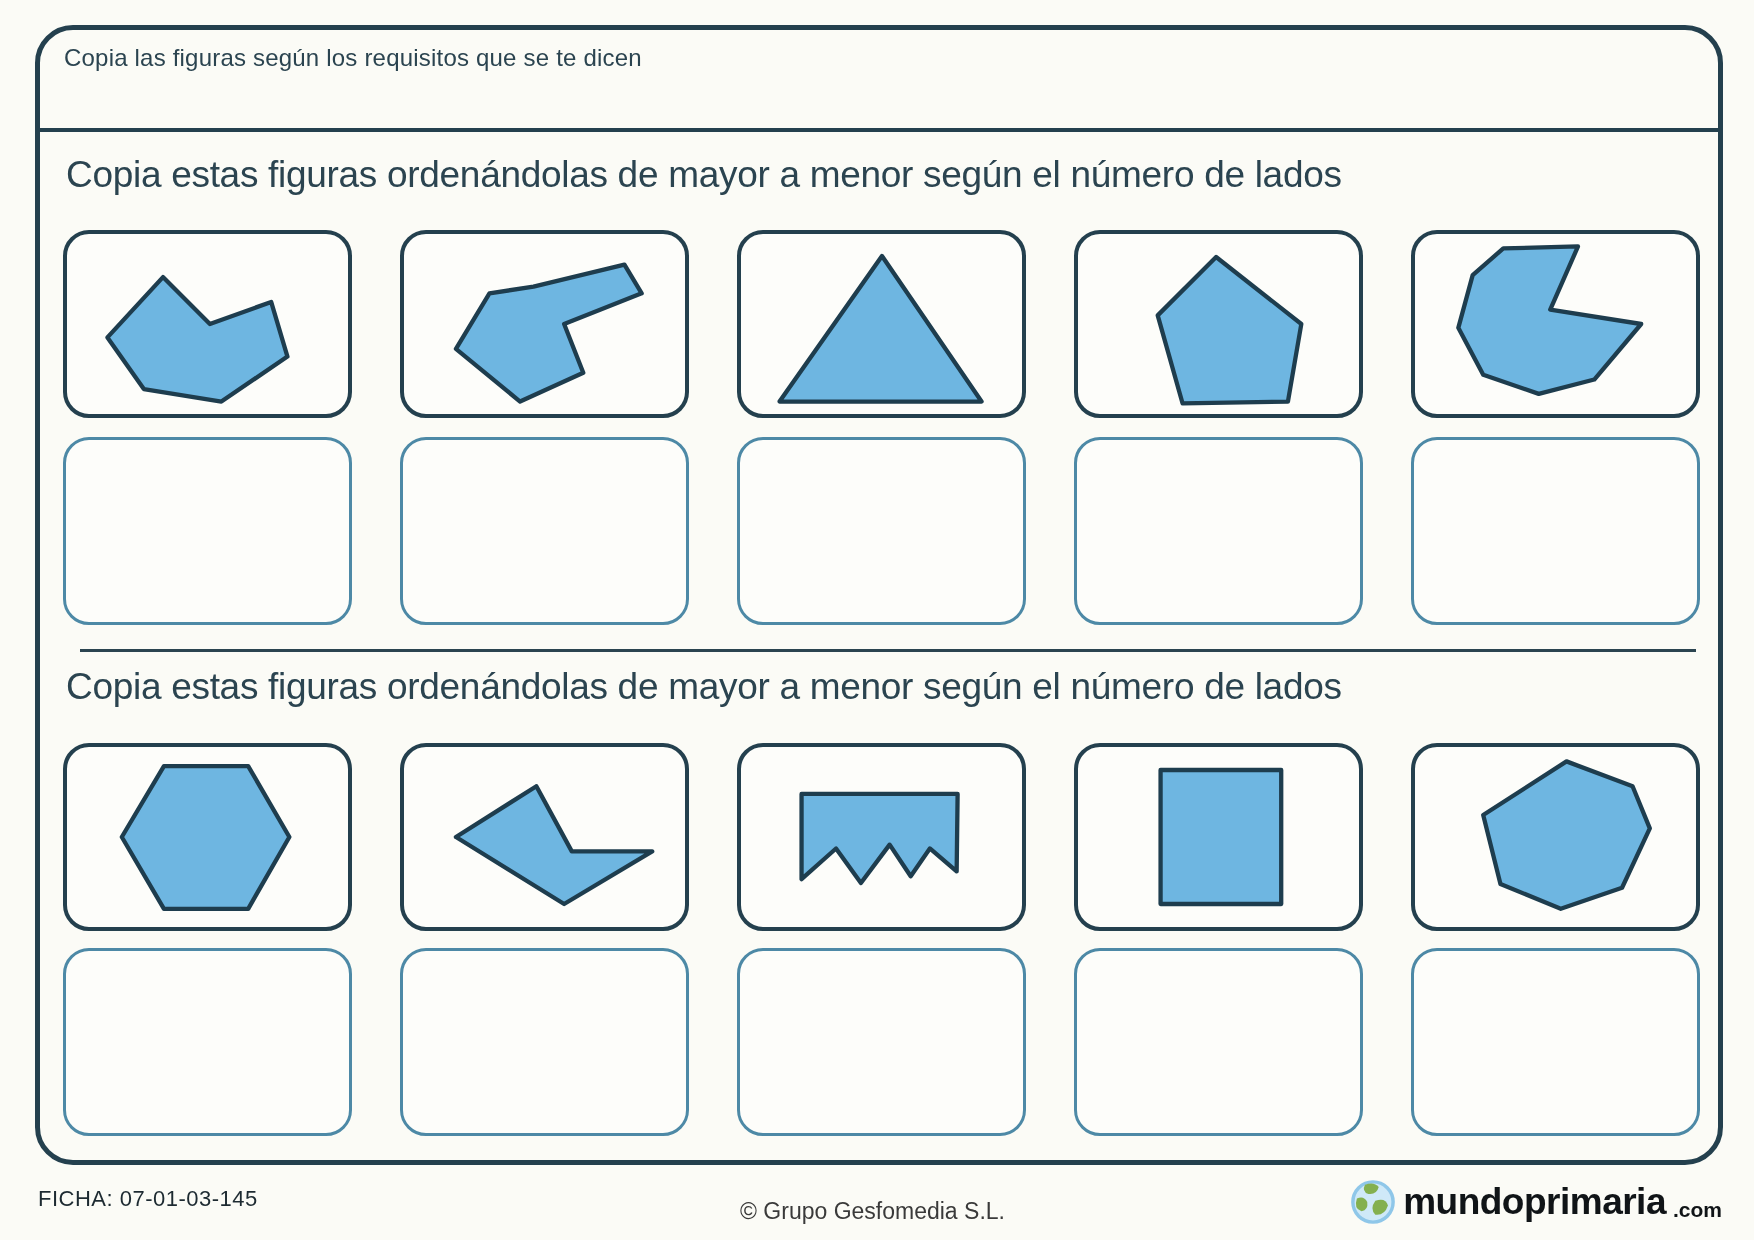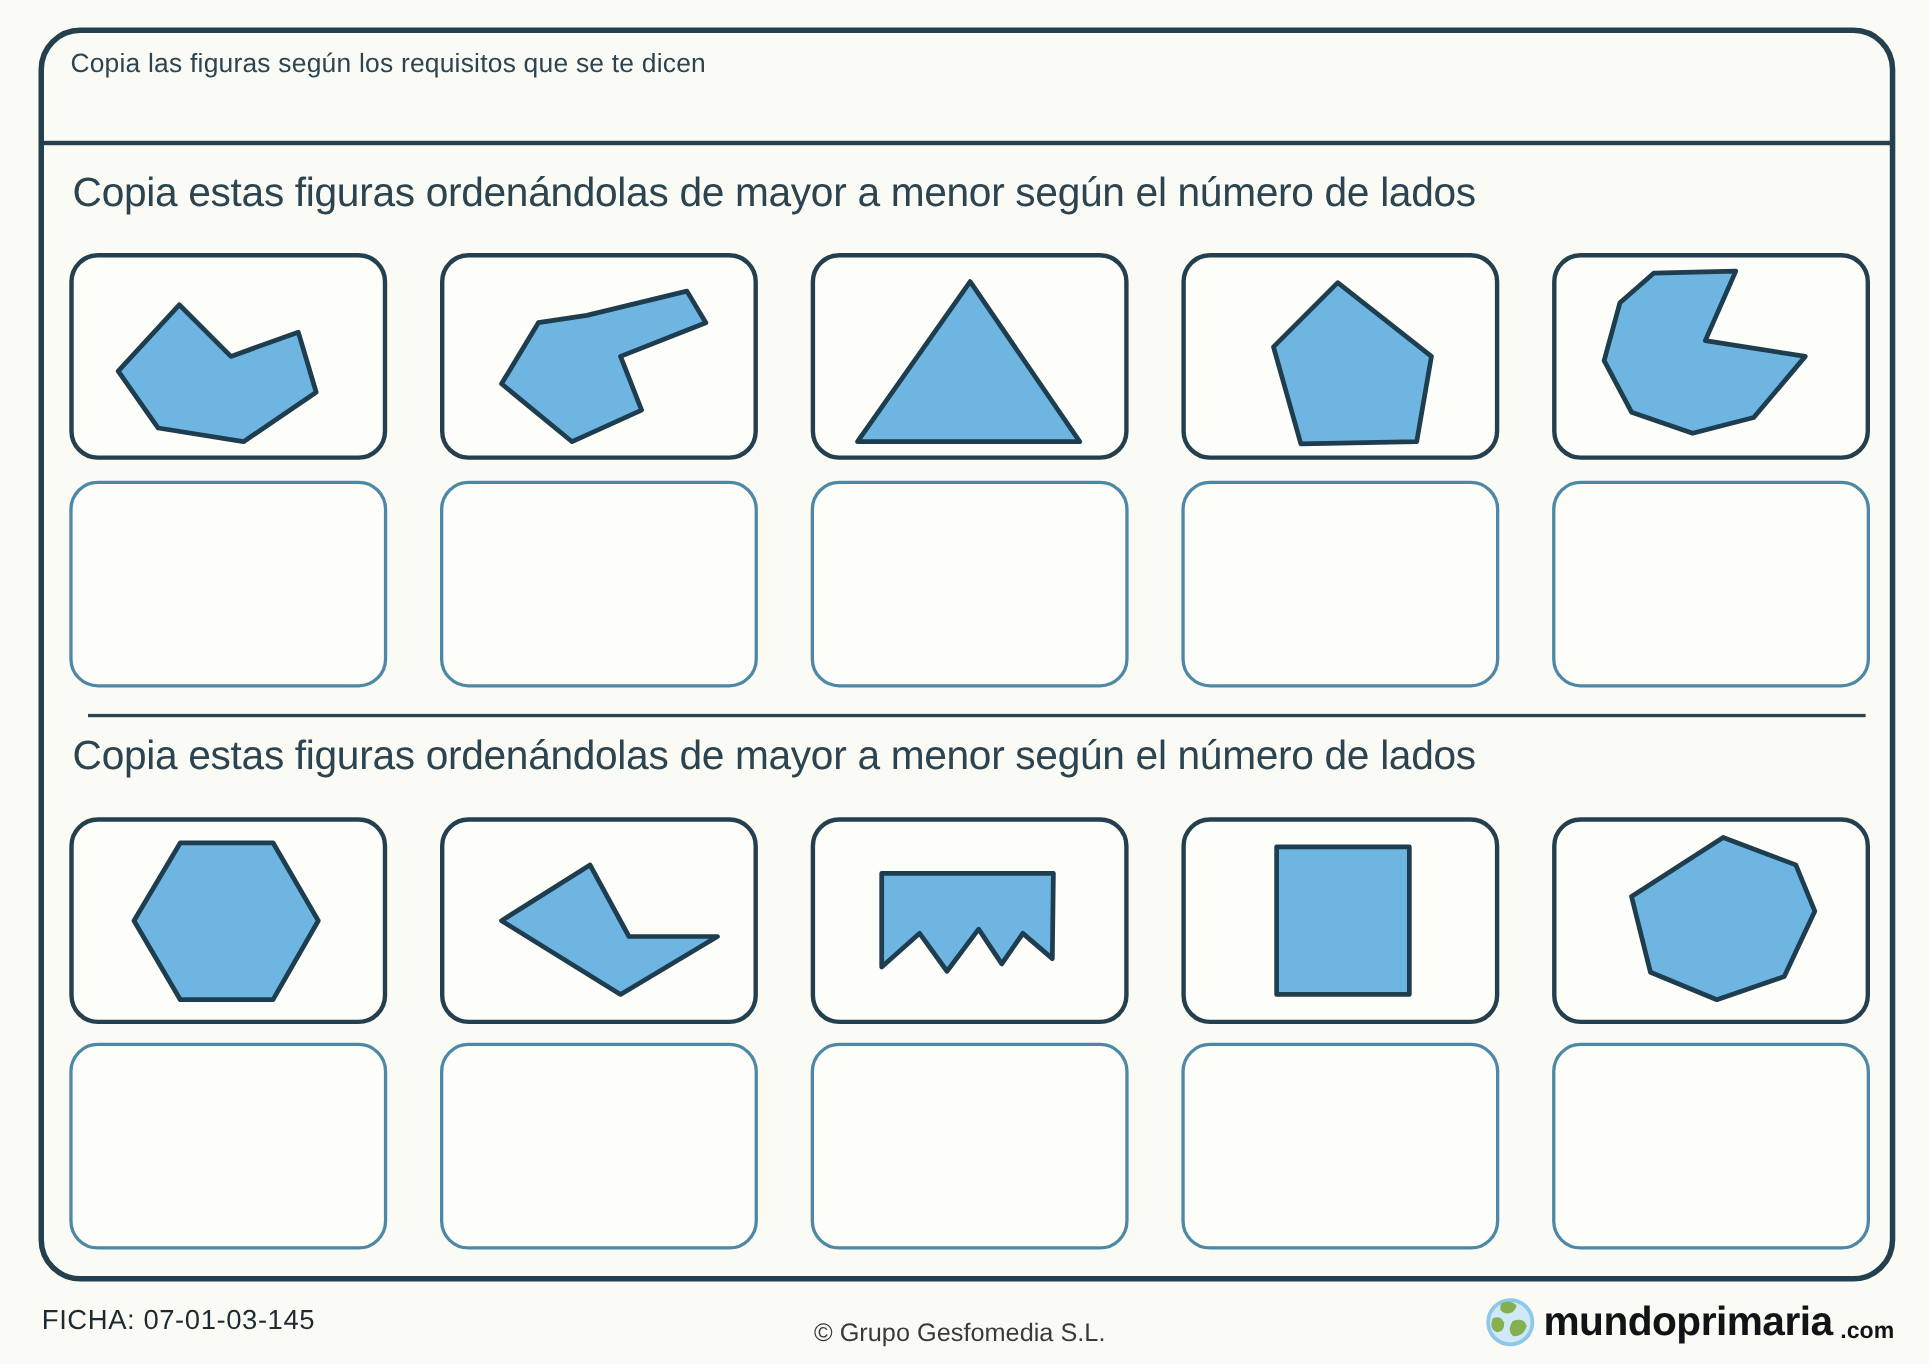--- a/index.html
+++ b/index.html
@@ -61,21 +61,21 @@
   }
   .shape-box svg{display:block;width:100%;height:100%;}
   .section-divider{
     position:absolute;
     left:80px;top:649px;width:1616px;height:3px;
     background:var(--divider,#2b4450);
   }
   .footer-ficha{
     position:absolute;
     left:38px;top:1186px;
-    font-size:25px;
+    font-size:22px;
     color:var(--footer-text,#1d2a31);
     letter-spacing:.5px;
   }
   .footer-copyright{
     position:absolute;
     left:740px;top:1198px;
     font-size:23px;
     color:var(--copyright-text,#3a3a3a);
   }
   .footer-logo{

